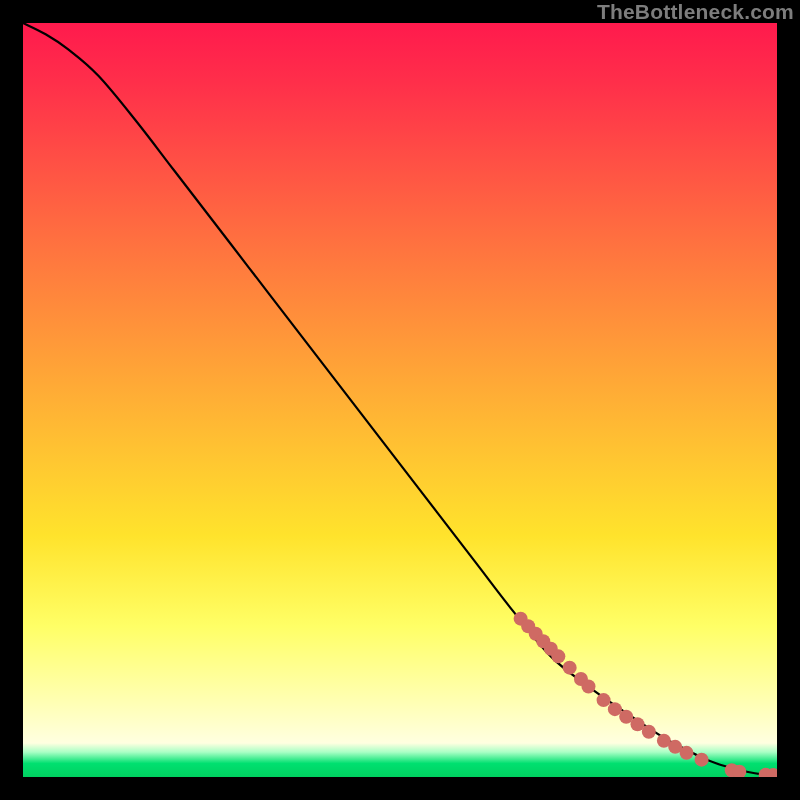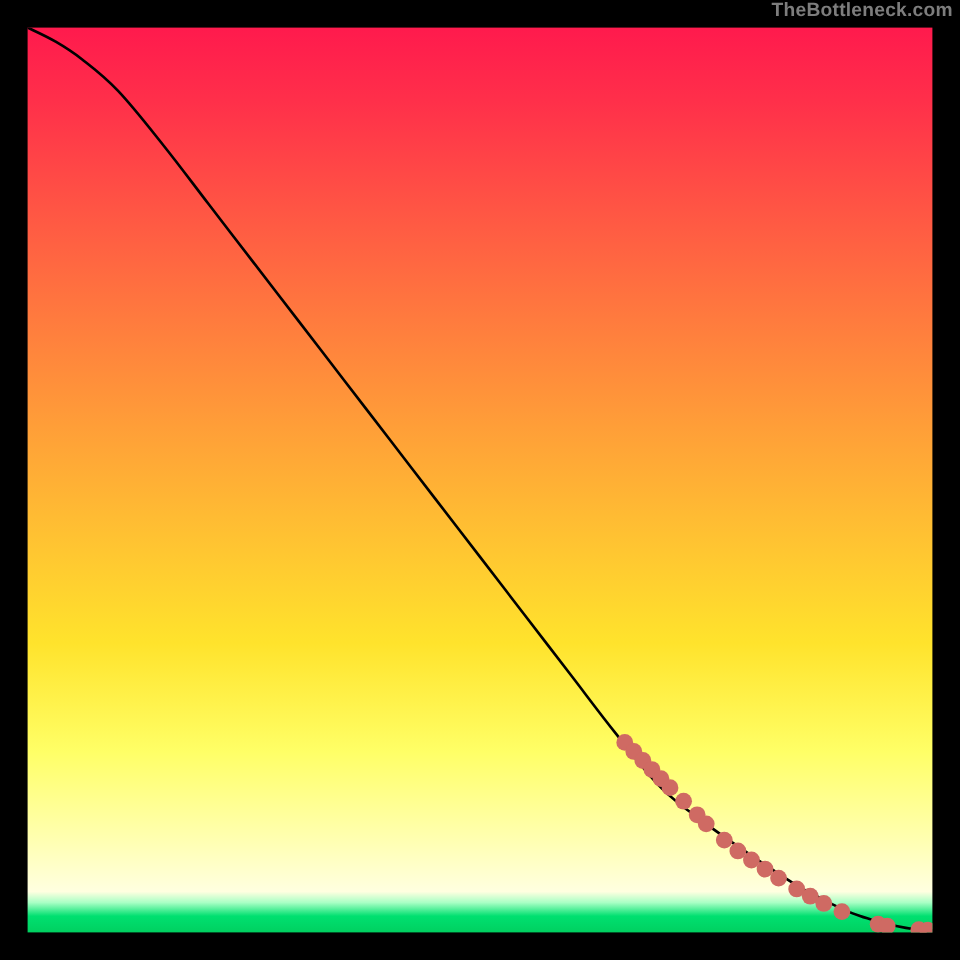--- a/index.html
+++ b/index.html
@@ -38,21 +38,21 @@
     position: absolute;
     left: 0; top: 0;
     width: 754px; height: 754px;
     pointer-events: none;
   }
   .watermark {
     position: absolute;
     top: 0;
     right: 6px;
     font-family: Arial, Helvetica, sans-serif;
-    font-size: 16px;
+    font-size: 21px;
     font-weight: 600;
     color: #7d7d7d;
     letter-spacing: 0.2px;
     user-select: none;
   }
 </style>
 </head>
 <body>
 
 <div class="stage">

